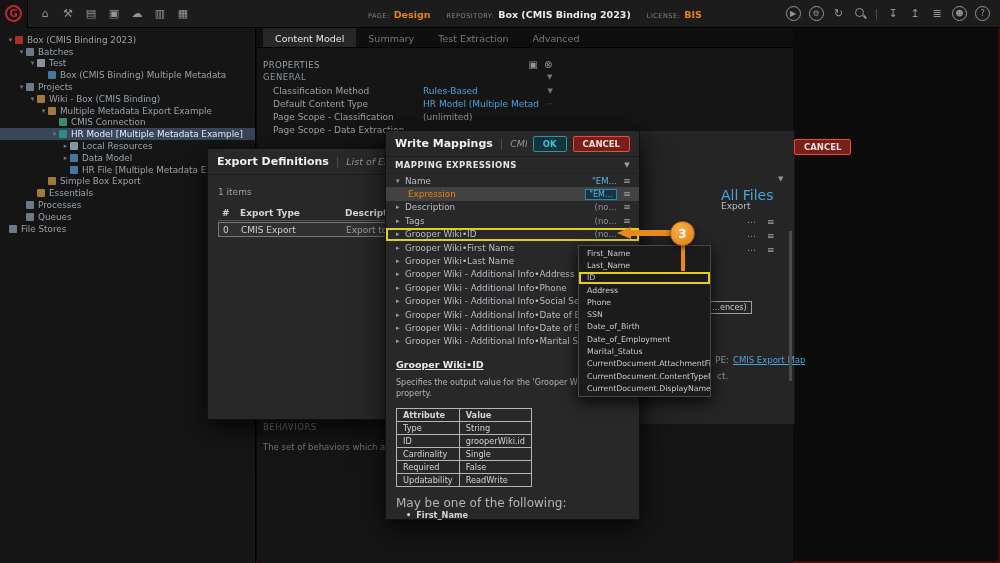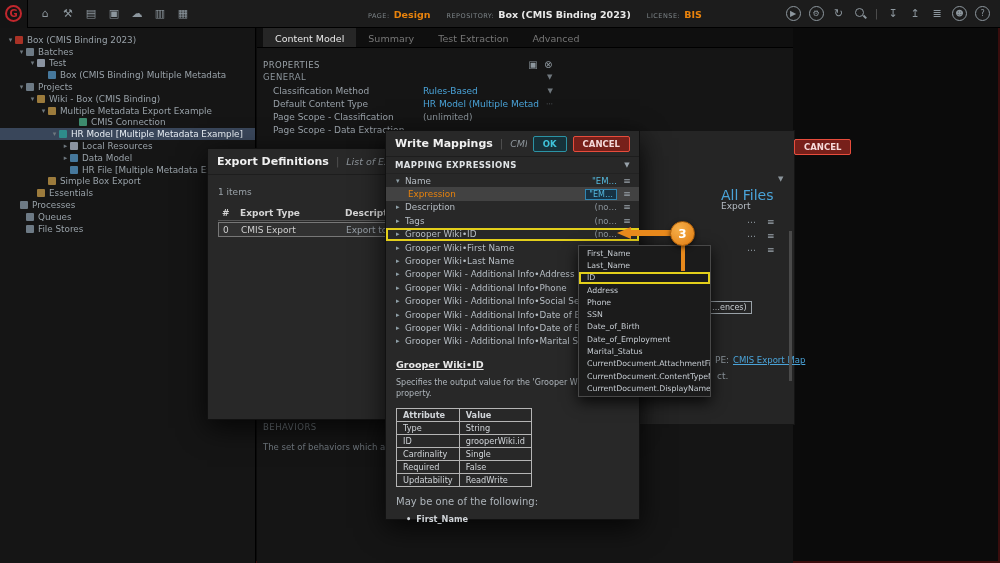--- a/index.html
+++ b/index.html
@@ -90,21 +90,21 @@
   .mrow.sel .lbl{color:#e8820c}
   .mrow.hl{outline:2px solid #e3cf1b;outline-offset:-2px}
   .valbox{border:1px solid #2f86b3;background:#173243;color:#54b8dd;font-size:8px;
           padding:0 3px;margin-right:4px;white-space:nowrap}
   .wm-help{padding:11px 10px 0}
   .wmh-t{font-size:9.5px;font-weight:bold;color:#e8e8e8;text-decoration:underline;margin-bottom:8px}
   .wmh-p{font-size:8px;color:#aeb5bb;margin-bottom:8px;line-height:1.35}
   .attr-tb{border-collapse:collapse;font-size:8.2px;color:#d0d4d8;margin-bottom:9px}
   .attr-tb th,.attr-tb td{border:1px solid #b5b5b5;padding:1px 6px;text-align:left;font-weight:normal}
   .attr-tb th{font-weight:bold}
-  .wmh-note{font-size:10px;color:#aeb5bb;margin-bottom:7px}
+  .wmh-note{font-size:12px;color:#aeb5bb;}
   .wmh-b{font-size:8.2px;font-weight:bold;color:#d0d4d8;padding-left:10px;display:flex;gap:5px}
   
   .dd{position:absolute;left:578px;top:245px;width:133px;background:#1b1b1b;border:1px solid #484848;
       box-shadow:0 5px 14px rgba(0,0,0,.8);z-index:40;padding:1px 0}
   .dd-it{height:12.3px;display:flex;align-items:center;padding-left:8px;font-size:7.8px;
          color:#c6ccd2;white-space:nowrap;overflow:hidden}
   .dd-it.hl{outline:2px solid #e3cf1b;outline-offset:-2px}
   
   .rp{position:absolute;left:630px;top:130px;width:165px;height:295px;background:#252525;
       border:1px solid #151515;z-index:5}
@@ -201,21 +201,21 @@
     <div class="trow" style="padding-left:28px">
       <span class="arr">▾</span>
       <span class="tic ic-fold"></span>
       <span>Wiki - Box (CMIS Binding)</span>
     </div>
     <div class="trow" style="padding-left:39px">
       <span class="arr">▾</span>
       <span class="tic ic-fold"></span>
       <span>Multiple Metadata Export Example</span>
     </div>
-    <div class="trow" style="padding-left:70px">
+    <div class="trow" style="padding-left:50px">
       <span class="arr"></span>
       <span class="tic ic-conn"></span>
       <span>CMIS Connection</span>
     </div>
     <div class="trow sel" style="padding-left:50px">
       <span class="arr">▾</span>
       <span class="tic ic-model"></span>
       <span>HR Model [Multiple Metadata Example]</span>
     </div>
     <div class="trow" style="padding-left:61px">
@@ -236,31 +236,31 @@
     <div class="trow" style="padding-left:39px">
       <span class="arr"></span>
       <span class="tic ic-fold"></span>
       <span>Simple Box Export</span>
     </div>
     <div class="trow" style="padding-left:28px">
       <span class="arr"></span>
       <span class="tic ic-fold"></span>
       <span>Essentials</span>
     </div>
-    <div class="trow" style="padding-left:11px">
+    <div class="trow" style="padding-left:17px">
       <span class="arr"></span>
       <span class="tic ic-grp"></span>
       <span>Processes</span>
     </div>
     <div class="trow" style="padding-left:17px">
       <span class="arr"></span>
       <span class="tic ic-grp"></span>
       <span>Queues</span>
     </div>
-    <div class="trow" style="padding-left:17px">
+    <div class="trow" style="">
       <span class="arr"></span>
       <span class="tic ic-grp"></span>
       <span>File Stores</span>
     </div>
   </aside>
 
   <main class="main">
     <div class="tabs">
       <span class="tab active">Content Model</span>
       <span class="tab">Summary</span>

